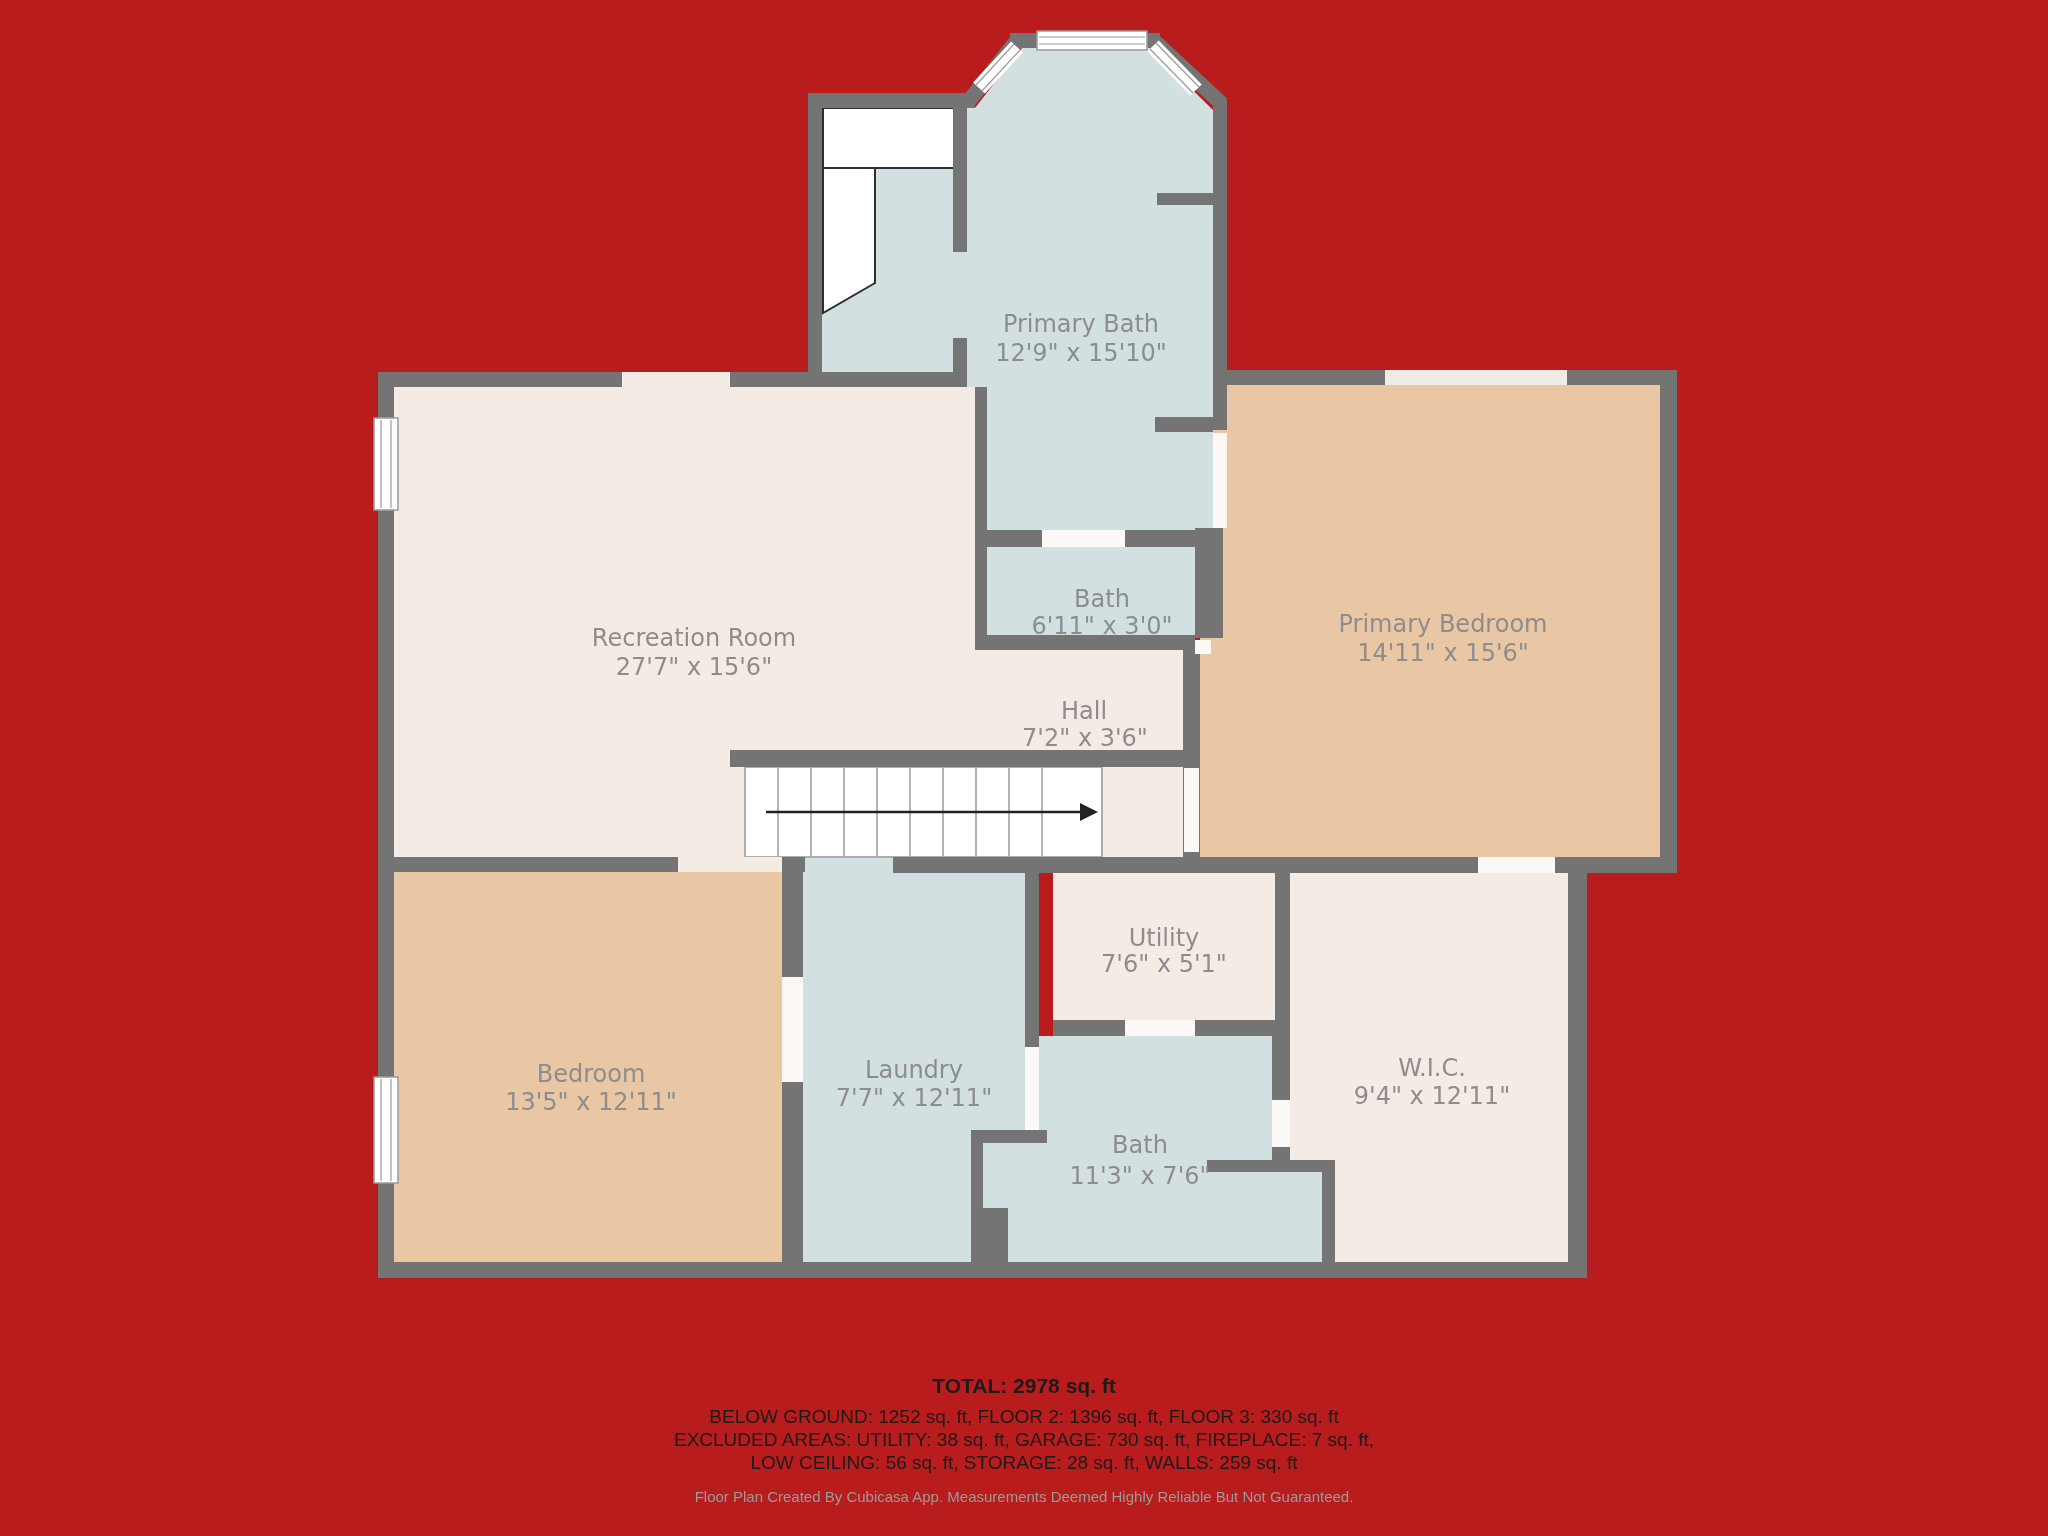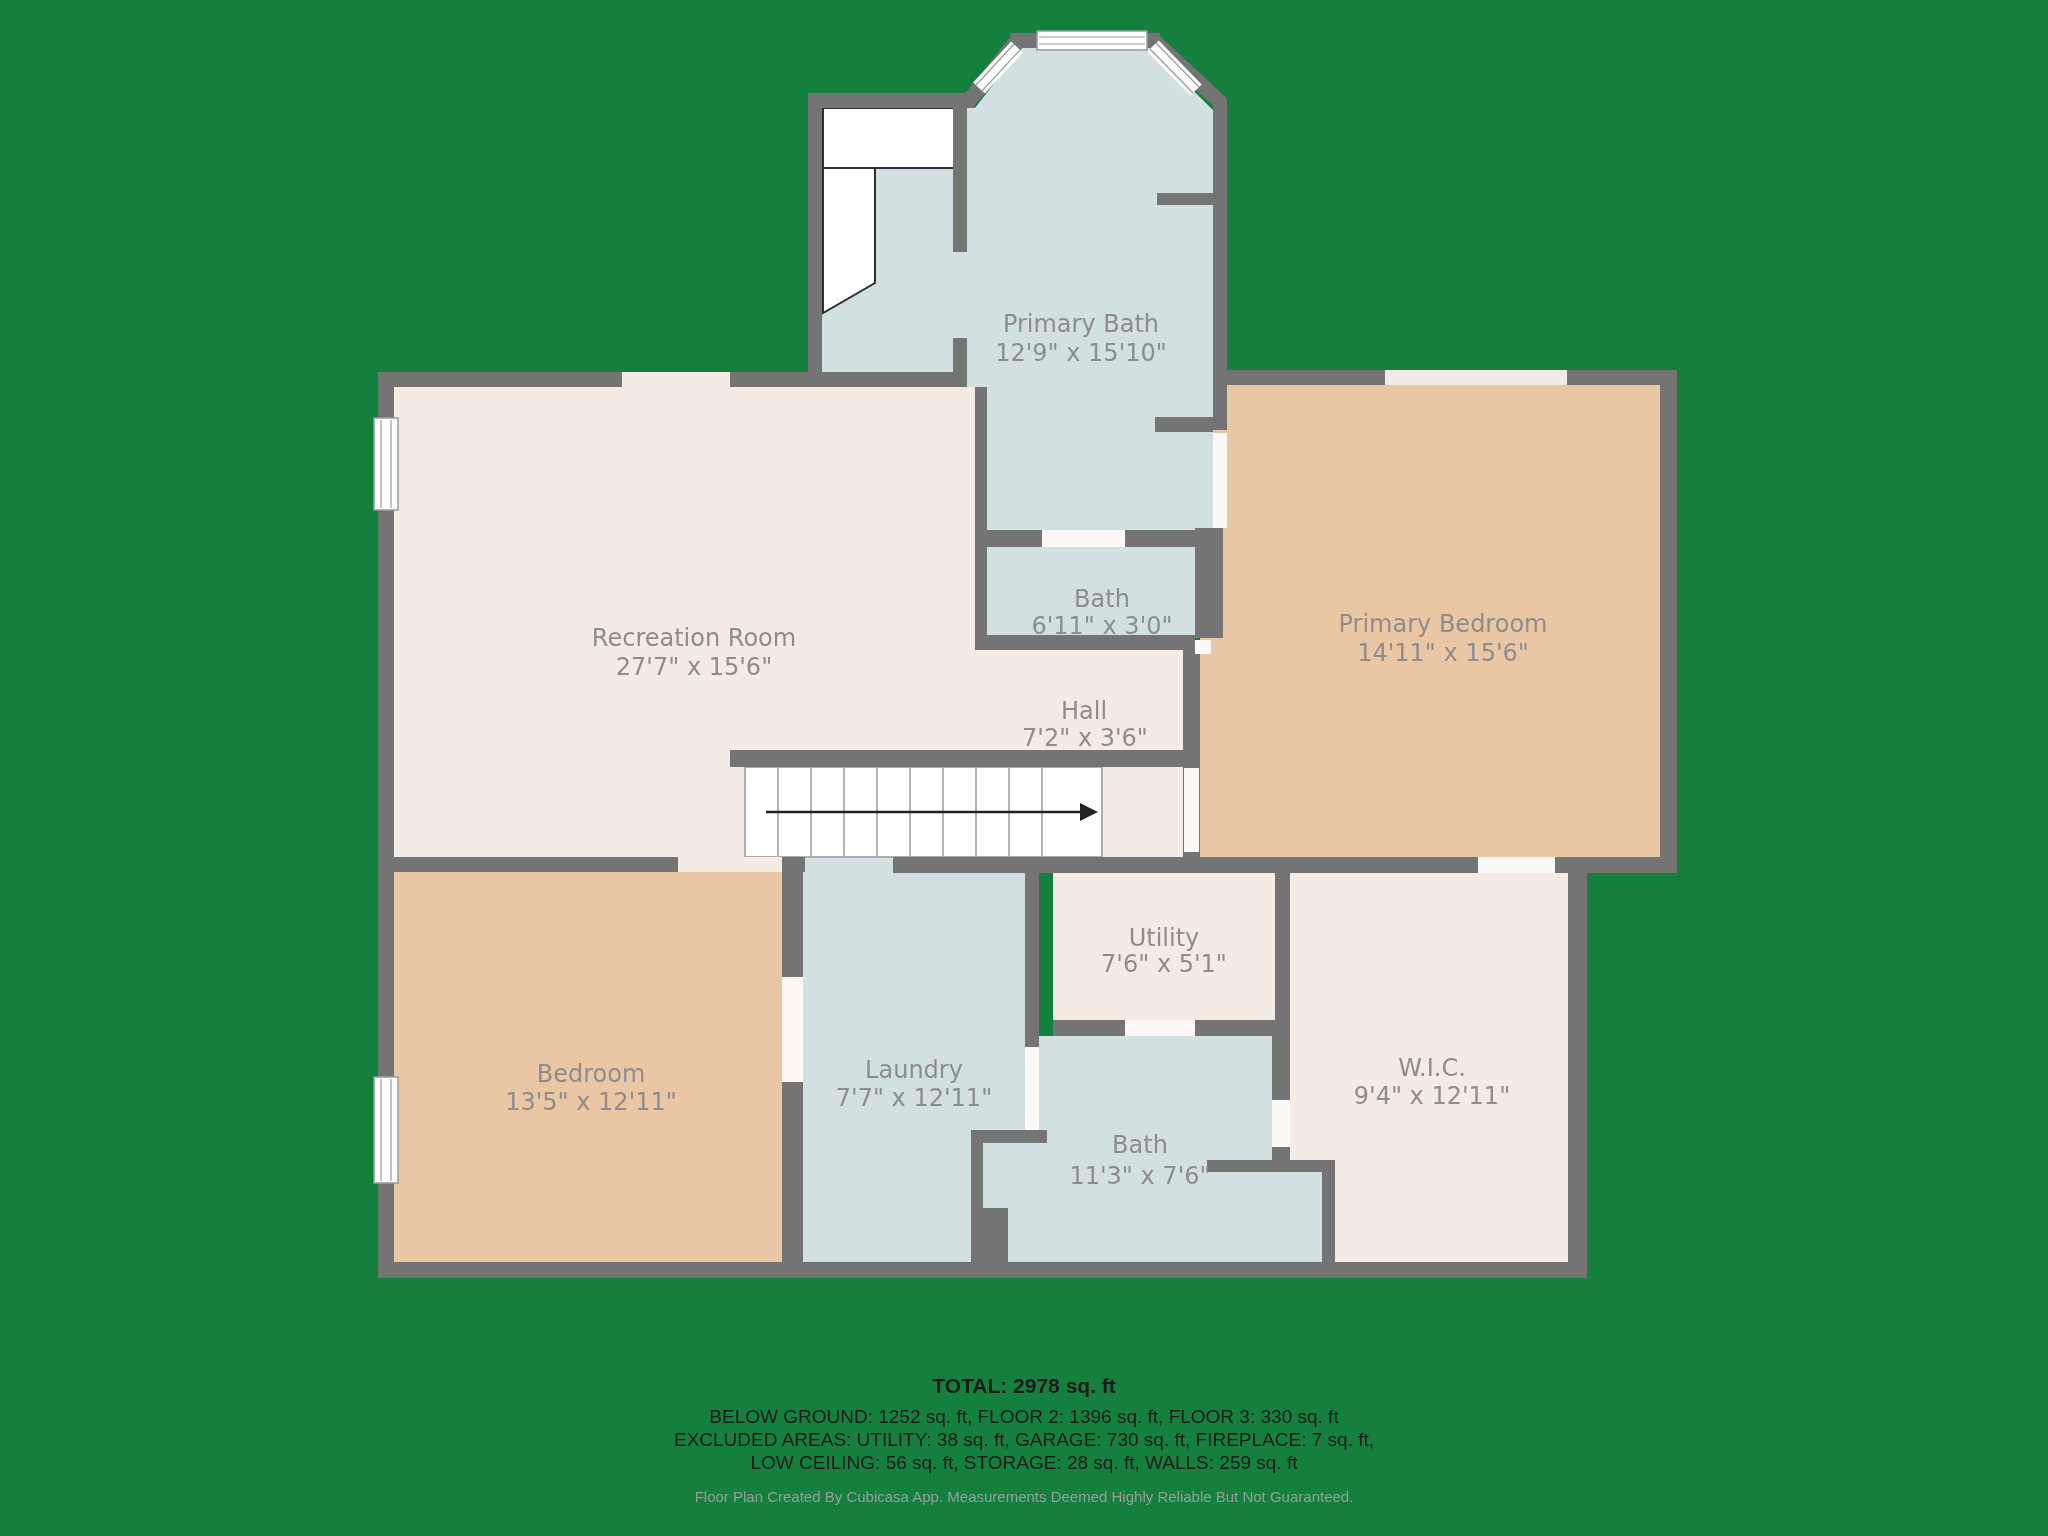--- a/index.html
+++ b/index.html
@@ -7,21 +7,21 @@
     --floor-pink:#f4ebe5;
     --floor-blue:#d2e0e2;
     --floor-tan:#eac7a4;
     --door-white:#fbf8f5;
     --win-light:#efebe7;
     --label:#8d8d8d;
     --footer:#1b1b1b;
     --credit:#9b9b9b;
   }
   html,body{margin:0;padding:0;background:#ffffff;}
-  .canvas{position:relative;width:2048px;height:1536px;background:#15803d;overflow:hidden;}
+  .canvas{position:relative;width:2048px;height:1536px;background:#b91c1c;overflow:hidden;}
   svg{position:absolute;left:0;top:0;}
   .rl{font-family:"DejaVu Sans",sans-serif;font-size:24px;fill:var(--label);text-anchor:middle;}
   .rd{font-family:"DejaVu Sans",sans-serif;font-size:24px;fill:var(--label);text-anchor:middle;}
   .ft-b{font-family:"Liberation Sans",sans-serif;font-size:21px;font-weight:bold;fill:var(--footer);text-anchor:middle;}
   .ft{font-family:"Liberation Sans",sans-serif;font-size:19px;fill:var(--footer);text-anchor:middle;}
   .ft-c{font-family:"Liberation Sans",sans-serif;font-size:15px;fill:var(--credit);text-anchor:middle;}
   .wallseg{fill:var(--wall);}
   .treads line{stroke:#9a9a9a;stroke-width:1.5;}
 </style>
 </head>

